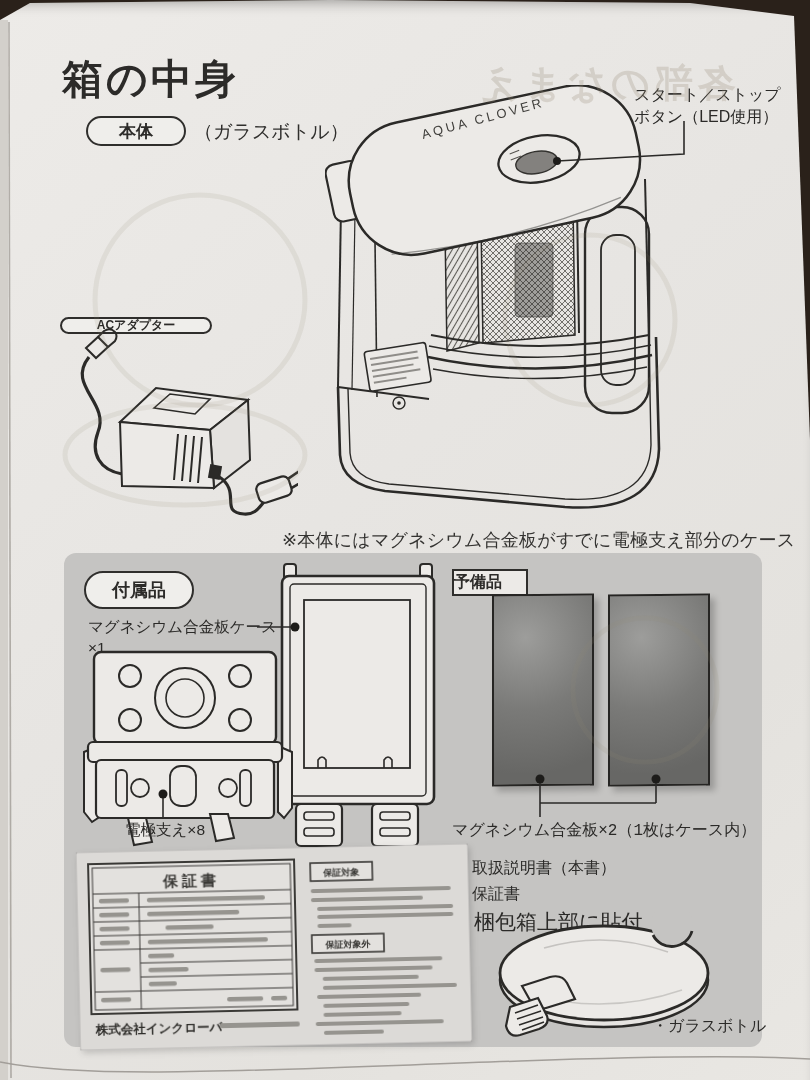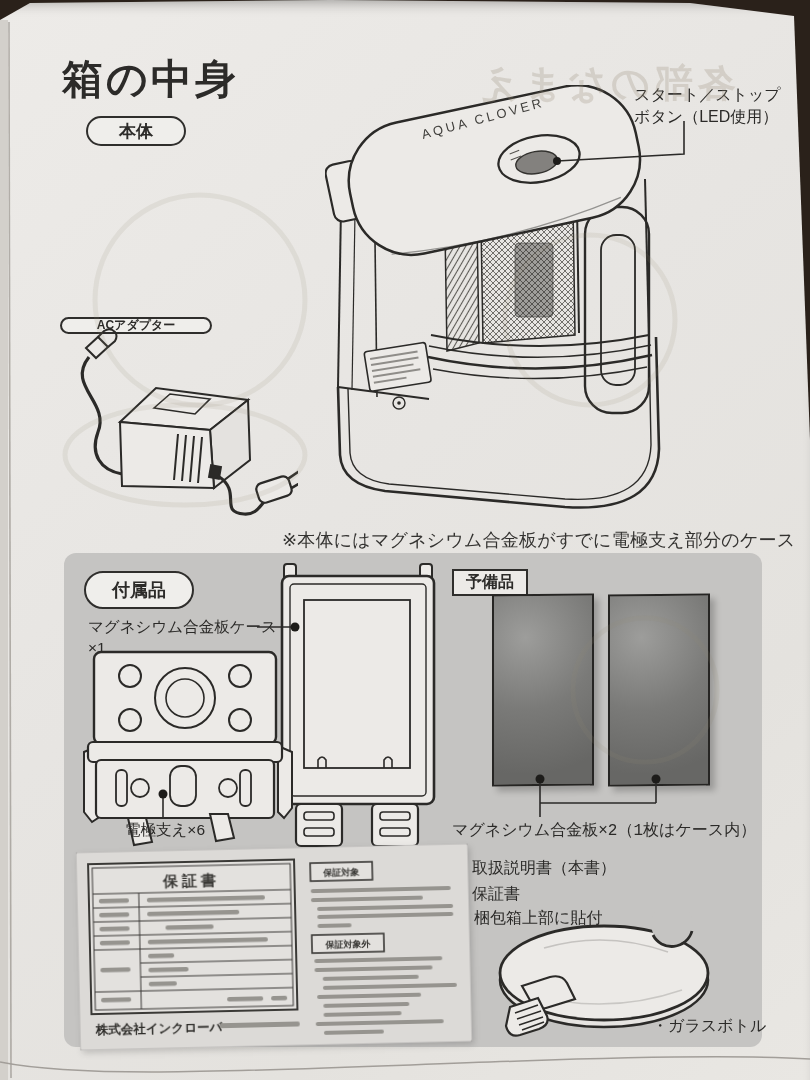--- a/index.html
+++ b/index.html
@@ -18,21 +18,21 @@
   .abs{position:absolute;}
   .page-title{
     left:62px;top:52px;font-size:41px;font-weight:bold;color:#2c2b29;letter-spacing:3px;
   }
   .pill{
     display:flex;align-items:center;justify-content:center;
     background:#efeeeb;border:2px solid #2f2e2c;border-radius:999px;
     font-weight:bold;color:#2c2b29;box-sizing:border-box;
   }
   .sqbox{
-    display:flex;align-items:center;justify-content:center;
+    display:flex;align-items:center;
     background:#eceae7;border:2px solid #2f2e2c;
     font-weight:bold;color:#2c2b29;box-sizing:border-box;
   }
   .jp{color:#2f2e2c;}
   .startstop{left:634px;top:84px;width:160px;font-size:16px;line-height:1.38;color:#2b2a28;}
   .note{left:282px;top:528px;width:515px;font-size:18px;color:#343331;letter-spacing:.2px;}
   .panel{
     left:64px;top:553px;width:698px;height:494px;
     background:#c5c4c2;border-radius:12px;
   }
@@ -50,20 +50,21 @@
 </head>
 <body>
 
 <div class="page">
 
   <div class="abs page-title">箱の中身</div>
 
   <div class="abs pill" style="left:86px;top:116px;width:100px;height:30px;font-size:17px;">
     <span>本体</span>
   </div>
+  <div class="abs jp" style="left:194px;top:119px;font-size:19px;">（ガラスボトル）</div>
 
   <div class="abs startstop">
     <div>スタート／ストップ</div>
     <div>ボタン（LED使用）</div>
   </div>
 
   <svg class="abs" style="left:325px;top:85px;" width="430" height="435" viewBox="0 0 430 435">
     <defs>
       <pattern id="hatch" width="5" height="5" patternUnits="userSpaceOnUse" patternTransform="rotate(30)">
         <line x1="2.5" y1="0" x2="2.5" y2="5" stroke="#5a5854" stroke-width="1.1"></line>
@@ -194,34 +195,34 @@
       <rect x="88" y="118" width="26" height="40" rx="11" fill="none" stroke-width="1.8"></rect>
       <circle cx="58" cy="140" r="9" fill="none" stroke-width="1.8"></circle>
       <circle cx="146" cy="140" r="9" fill="none" stroke-width="1.8"></circle>
       <rect x="34" y="122" width="11" height="36" rx="5" fill="none" stroke-width="1.8"></rect>
       <rect x="158" y="122" width="11" height="36" rx="5" fill="none" stroke-width="1.8"></rect>
       <polygon points="46,170 64,170 70,194 52,197" stroke-width="2"></polygon>
       <polygon points="128,166 146,166 152,190 134,193" stroke-width="2"></polygon>
     </g>
   </svg>
 
-  <div class="abs small-label" style="left:125px;top:820px;">電極支え×6</div>
+  <div class="abs small-label" style="left:125px;top:820px;">電極支え×8</div>
 
   <div class="abs sqbox" style="left:452px;top:569px;width:76px;height:27px;font-size:16px;">
     <span>予備品</span>
   </div>
 
   <div class="abs plate" style="left:492px;top:594px;"></div>
   <div class="abs plate" style="left:608px;top:594px;"></div>
 
   <div class="abs small-label" style="left:452px;top:820px;font-size:16px;font-family:Liberation Mono, monospace;">マグネシウム合金板×2（1枚はケース内）</div>
 
   <div class="abs docline" style="left:456px;top:858px;">・取扱説明書（本書）</div>
   <div class="abs docline" style="left:456px;top:884px;">・保証書</div>
-  <div class="abs docline" style="left:474px;top:908px;font-size:16px;">梱包箱上部に貼付</div>
+  <div class="abs docline" style="left:474px;top:908px;font-size:21px;">梱包箱上部に貼付</div>
 
   <div class="abs warranty-wrap" style="left:78px;top:848px;">
     <svg width="392" height="198" viewBox="0 0 392 198">
       <rect x="0" y="0" width="392" height="198" rx="2" fill="#dcdad7" stroke="rgba(60,58,54,.25)"></rect>
       <g>
         <rect x="12" y="12" width="206" height="150" fill="#e3e1de" stroke="#3a3936" stroke-width="2"></rect>
         <rect x="16" y="16" width="198" height="142" fill="none" stroke="#3a3936" stroke-width="1"></rect>
         <text x="115" y="36" font-size="15" font-weight="bold" letter-spacing="4" text-anchor="middle" fill="#3a3936">保証書</text>
         <g stroke="#3a3936" stroke-width="1">
           <path d="M 16,42 L 214,42 M 62,42 L 62,158"></path>

